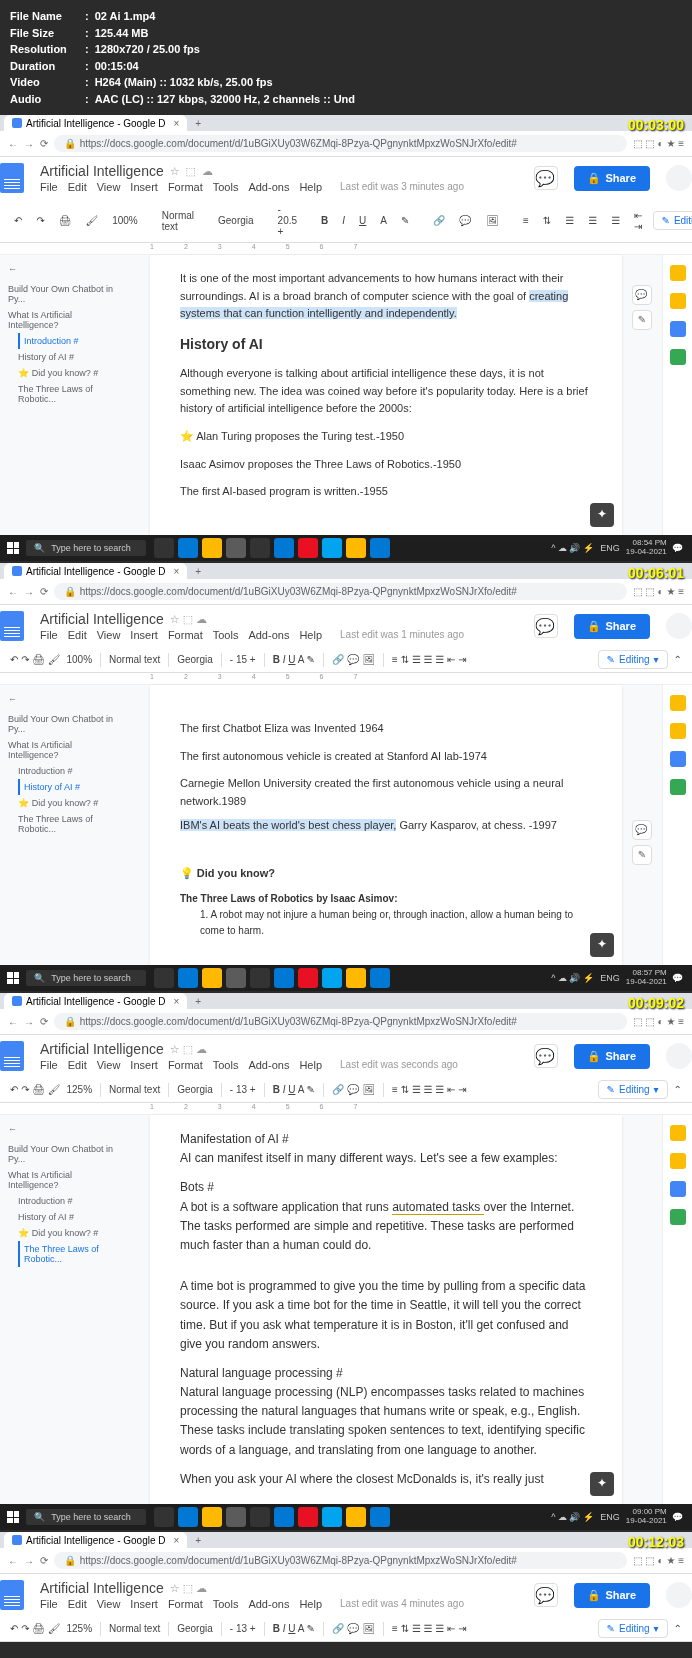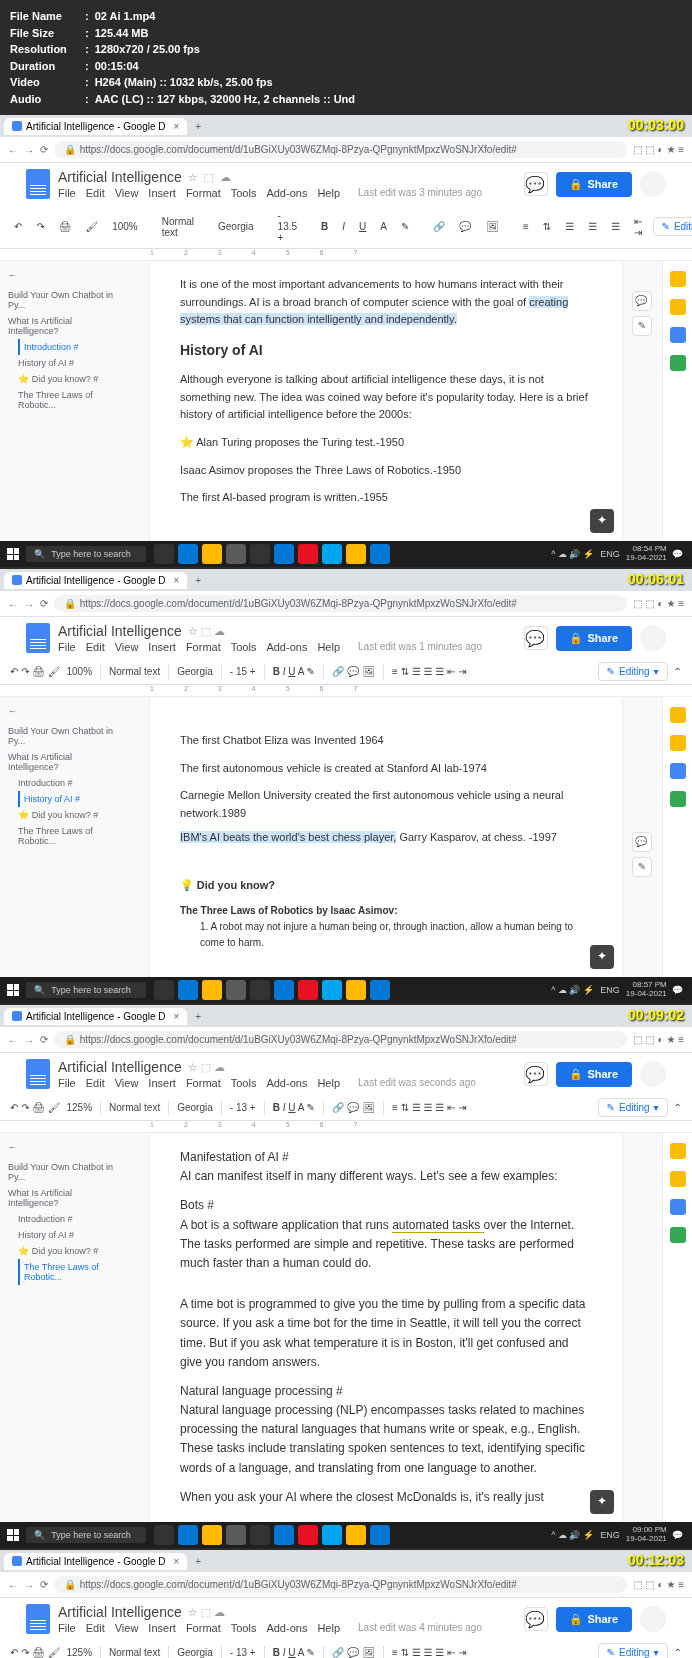--- a/index.html
+++ b/index.html
@@ -4,30 +4,30 @@
 <style>
 *{margin:0;padding:0;box-sizing:border-box;font-family:Arial,sans-serif}
 body{background:#2b2b2b;width:692px}
 .meta{background:#2b2b2b;color:#fff;padding:8px 10px;font-size:11px;font-weight:bold;line-height:1.5}
 .meta-row{display:flex}
 .meta-label{width:75px}
 .meta-sep{margin-right:6px}
 .frame{position:relative;margin-bottom:2px}
 .timestamp{position:absolute;top:2px;right:8px;color:#ff0;font-size:14px;font-weight:bold;z-index:100;text-shadow:1px 1px 2px #000}
 .browser{background:#fff}
-.tab-bar{background:#dee1e6;display:flex;align-items:center;height:22px;font-size:10px}
+.tab-bar{background:#dee1e6;display:flex;align-items:center;height:16px;font-size:10px}
 .tab{background:#fff;padding:3px 8px;border-radius:6px 6px 0 0;display:flex;align-items:center;gap:4px;margin-left:4px}
 .tab-icon{width:10px;height:10px;background:#4285f4;border-radius:2px}
 .tab-close{color:#666;margin-left:4px;cursor:pointer}
 .new-tab{padding:0 8px;color:#666}
 .url-bar{display:flex;align-items:center;padding:4px 8px;gap:6px;background:#fff;border-bottom:1px solid #ddd;font-size:10px}
 .nav-btn{color:#666;cursor:pointer}
 .url-field{flex:1;background:#f1f3f4;border-radius:12px;padding:3px 10px;color:#5f6368;font-size:10px}
 .url-icons{display:flex;gap:8px;color:#666}
-.docs-header{display:flex;align-items:center;padding:6px 26px;gap:8px}
+.docs-header{display:flex;align-items:center;padding:6px 0;gap:16px}
 .docs-logo{width:24px;height:30px;background:#4285f4;border-radius:2px;position:relative}
 .docs-logo::after{content:"";position:absolute;bottom:4px;left:4px;right:4px;height:10px;background:repeating-linear-gradient(#fff,#fff 1px,#4285f4 1px,#4285f4 3px)}
 .docs-title-area{flex:1}
 .docs-title{font-size:14px;color:#444;display:flex;align-items:center;gap:6px}
 .docs-title-icons{color:#999;font-size:11px}
 .docs-menu{display:flex;gap:10px;font-size:11px;color:#444;margin-top:2px}
 .last-edit{color:#999;font-size:10px;margin-left:8px}
 .comment-icon{width:24px;height:24px;border:1px solid #ddd;border-radius:4px;display:flex;align-items:center;justify-content:center;color:#666}
 .share-btn{background:#1a73e8;color:#fff;padding:6px 14px;border-radius:4px;font-size:11px;font-weight:bold;display:flex;align-items:center;gap:4px}
 .avatar{width:26px;height:26px;background:#f1f3f4;border-radius:50%}
@@ -145,21 +145,21 @@
       <span class="tb-item">↶</span>
       <span class="tb-item">↷</span>
       <span class="tb-item">🖨</span>
       <span class="tb-item">🖌</span>
       <span class="tb-item">100%</span>
       <span class="tb-sep"></span>
       <span class="tb-item">Normal text</span>
       <span class="tb-sep"></span>
       <span class="tb-item">Georgia</span>
       <span class="tb-sep"></span>
-      <span class="tb-item">- <span>13.5</span> +</span>
+      <span class="tb-item">- <span>20.5</span> +</span>
       <span class="tb-sep"></span>
       <span class="tb-item"><b>B</b></span>
       <span class="tb-item"><i>I</i></span>
       <span class="tb-item"><u>U</u></span>
       <span class="tb-item">A</span>
       <span class="tb-item">✎</span>
       <span class="tb-sep"></span>
       <span class="tb-item">🔗</span>
       <span class="tb-item">💬</span>
       <span class="tb-item">🖼</span>

